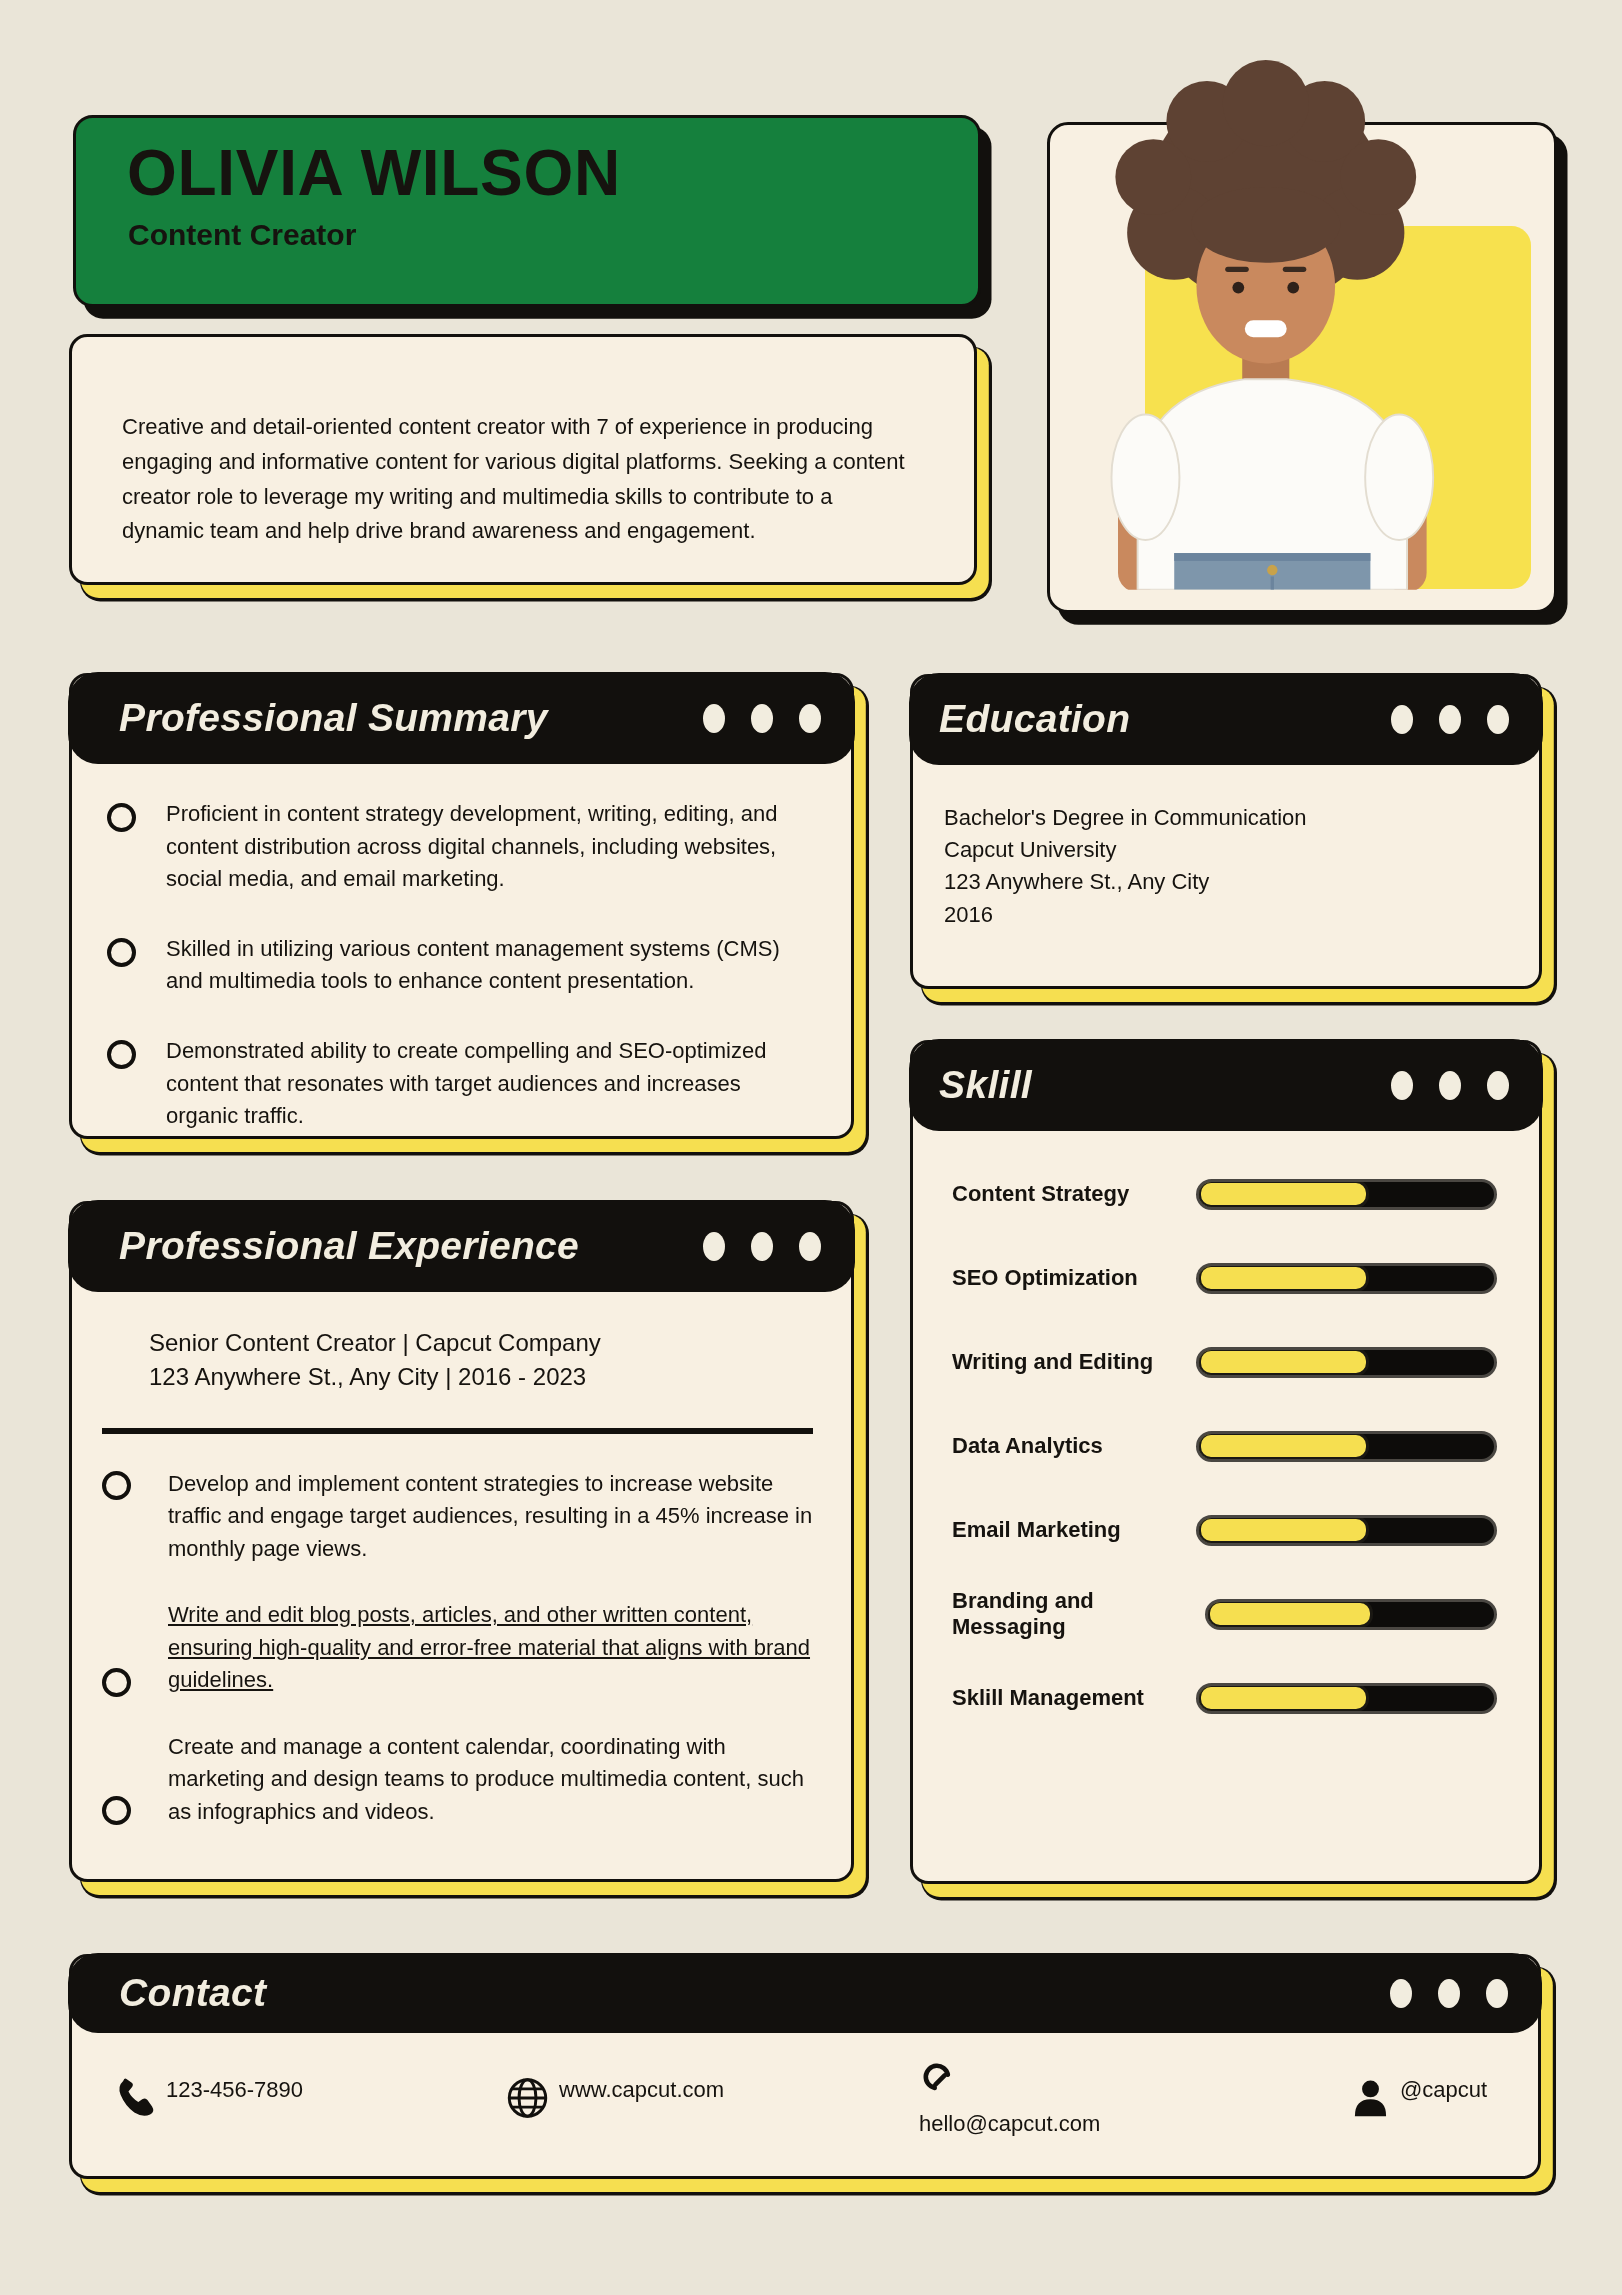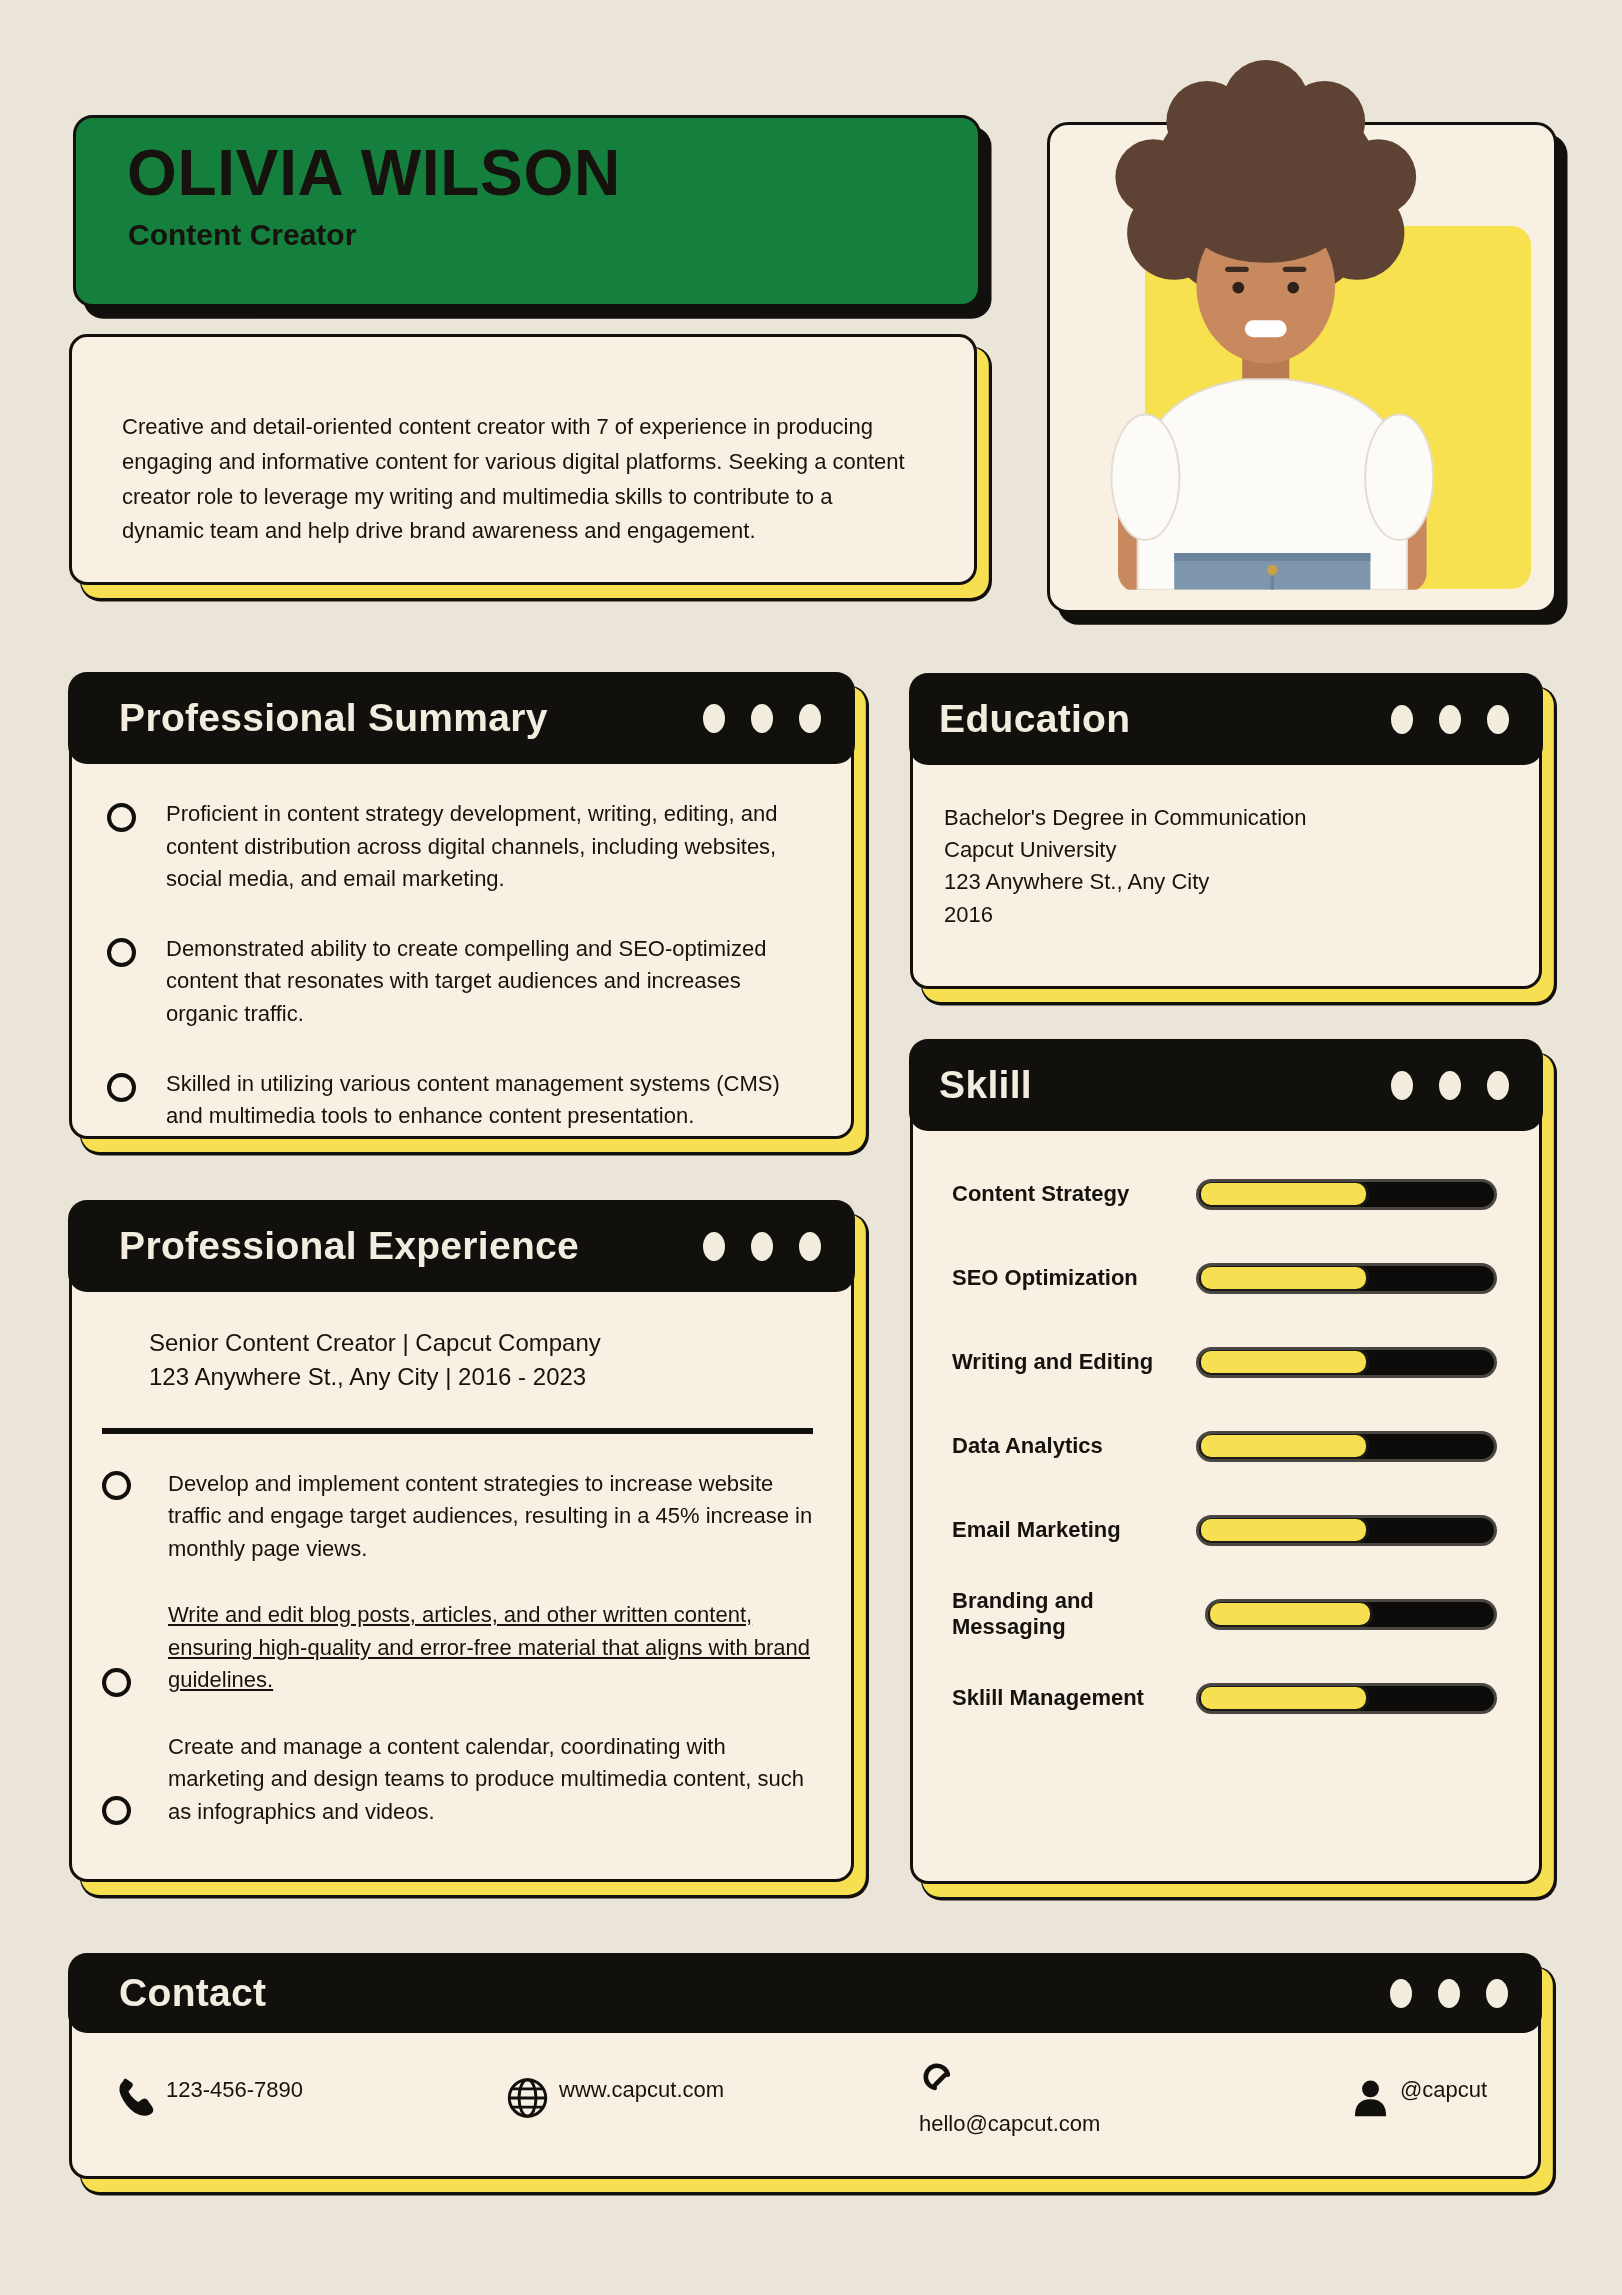--- a/index.html
+++ b/index.html
@@ -10,23 +10,23 @@
     color:#16130F;overflow:hidden;
   }
   .card{
     position:absolute;background:#F8F0E2;
     border:3.9px solid #12100D;border-radius:18.3px;
     box-sizing:border-box;
   }
   .shadow-yellow{ box-shadow: 11.8px 13px 0 0 #F6DF50, 13px 14.4px 0 2px #12100D; }
   .shadow-black{ box-shadow: 10.5px 11.8px 0 0 #12100D; }
   .card-header{
-    margin:-3.9px;height:92px;background:#12100D;border-radius:19px;
+    margin:-3.9px;height:92px;background:#12100D;border-radius:30px;
     display:flex;align-items:center;justify-content:space-between;
-    padding:0 34px 0 51px;box-sizing:border-box;position:relative;z-index:2;
+    padding:0 34px 0 51px;box-sizing:border-box;position:relative;z-index:2;font-style:italic;
   }
   .card-header.tight{padding-left:30px;}
   .card-header.short{height:80px;}
   .section-title{
     color:#F2EDDF;font-size:39px;font-weight:600;letter-spacing:0.3px;
   }
   .dots{display:flex;gap:26px;align-items:center;}
   .dot{width:22px;height:29px;border-radius:50%;background:#F2EDDF;}
   
   #name-card{left:73px;top:115px;width:908px;height:192px;background:#15803d;border-radius:19.6px;}
@@ -141,25 +141,25 @@
       <span class="dot"></span>
     </span>
   </div>
   <div class="bullet-list">
     <div class="bullet-row">
       <span class="bullet-circle"></span>
       <span class="bullet-text">Proficient in content strategy development, writing, editing, and content distribution across digital channels, including websites, social media, and email marketing.</span>
     </div>
     <div class="bullet-row">
       <span class="bullet-circle"></span>
-      <span class="bullet-text">Demonstrated ability to create compelling and SEO-optimized content that resonates with target audiences and increases organic traffic.</span>
+      <span class="bullet-text">Skilled in utilizing various content management systems (CMS) and multimedia tools to enhance content presentation.</span>
     </div>
     <div class="bullet-row">
       <span class="bullet-circle"></span>
-      <span class="bullet-text">Skilled in utilizing various content management systems (CMS) and multimedia tools to enhance content presentation.</span>
+      <span class="bullet-text">Demonstrated ability to create compelling and SEO-optimized content that resonates with target audiences and increases organic traffic.</span>
     </div>
   </div>
 </div>
 
 <div class="card shadow-yellow" id="education-card">
   <div class="card-header tight">
     <span class="section-title">Education</span>
     <span class="dots">
       <span class="dot"></span>
       <span class="dot"></span>

